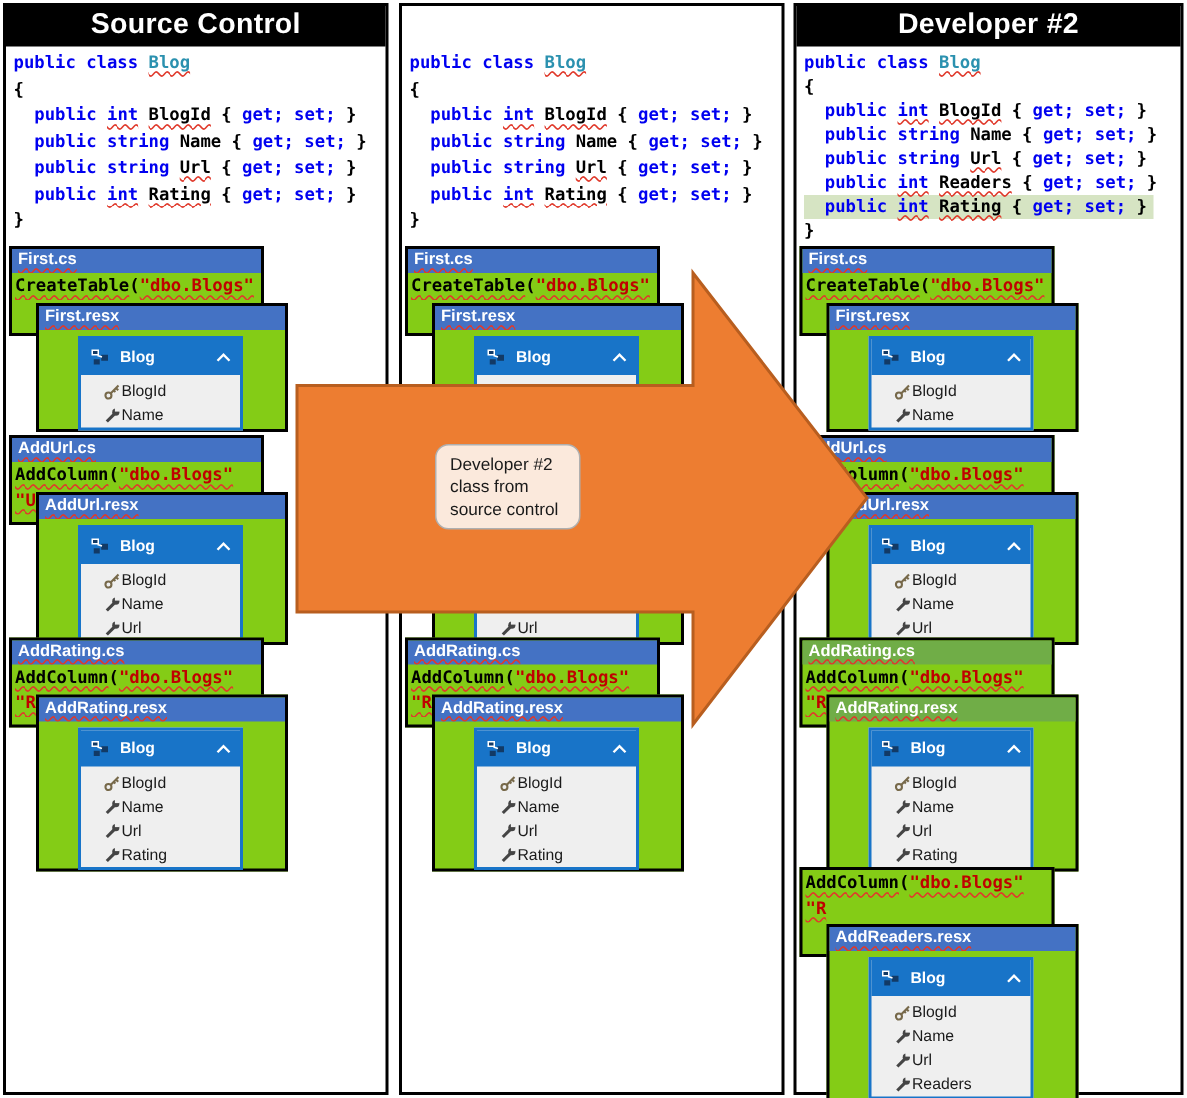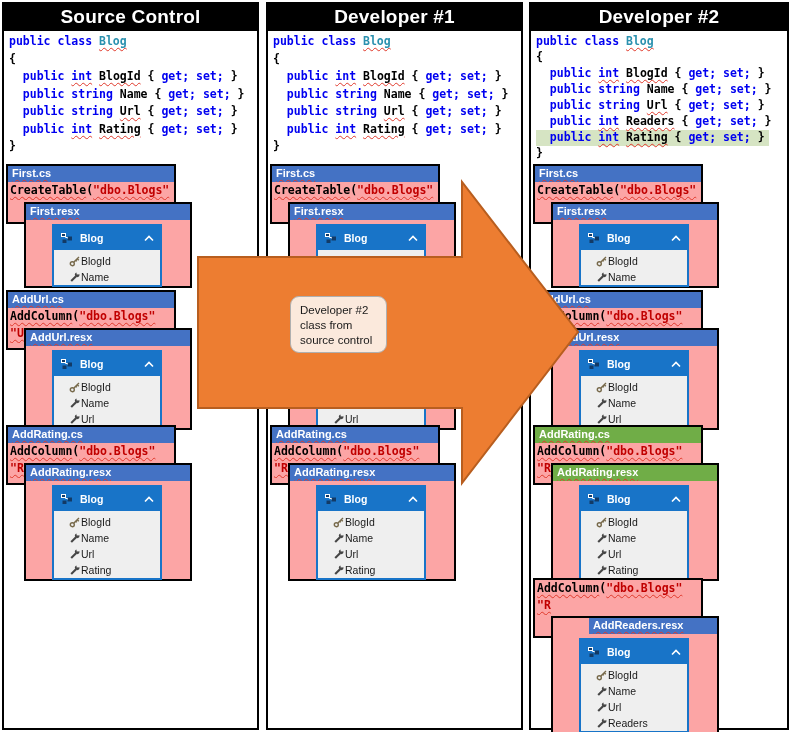--- a/index.html
+++ b/index.html
@@ -16,21 +16,21 @@
              font-size:11.5px;font-weight:bold;color:#000;}
   .code-line.hl{background:#D6E4C3;width:-moz-fit-content;width:fit-content;padding-right:4px;}
   .tk-kw{color:#0000F0;}
   .tk-ty{color:#2B91AF;}
   .tk-st{color:#C00000;}
   .tk-pl{color:#000;}
   .wavy{text-decoration-line:underline;text-decoration-style:wavy;
         text-decoration-color:#E0392B;text-decoration-thickness:1px;
         text-underline-offset:2px;}
 
-  .card{position:absolute;background:#fca5a5;border:2px solid #000;box-sizing:border-box;}
+  .card{position:absolute;background:#84cc16;border:2px solid #000;box-sizing:border-box;}
   .bar{height:16px;color:#fff;font-size:11px;font-weight:bold;
        padding:1px 0 0 4px;box-sizing:border-box;white-space:nowrap;overflow:hidden;}
   .card-body{padding:1px 0 0 2px;overflow:hidden;}
 
   .tw{position:absolute;border:2px solid #1874C8;background:#EFEFEF;box-sizing:border-box;}
   .tw-head{height:24px;background:#1874C8;display:flex;align-items:center;
            padding:0 6px;box-sizing:border-box;}
   .tw-name{color:#fff;font-size:10.5px;font-weight:bold;margin-left:7px;}
   .tw-chevron{margin-left:auto;display:flex;align-items:center;cursor:default;}
   .tw-row{height:16px;display:flex;align-items:center;padding-left:15px;
@@ -231,21 +231,20 @@
                   <path d="M2.2 10 L7 5.2" stroke="#454545" stroke-width="2.1"></path>
                 </svg>
               </span>
               <div class="tw-label">Rating</div>
             </div>
           </div>
         </div>
       </div>
     </div>
     <div class="panel" style="left: 266px; width: 257px;">
-      <div class="panel-header">Developer #1</div>
       <div class="codeblock">
         <div class="code-line" style="height: 17.5px;"><span class="tk-kw">public </span><span class="tk-kw">class </span><span class="tk-ty wavy">Blog</span></div>
         <div class="code-line" style="height: 17.5px;"><span class="tk-pl">{</span></div>
         <div class="code-line" style="height: 17.5px;"><span class="tk-pl">  </span><span class="tk-kw">public </span><span class="tk-kw wavy">int</span><span class="tk-pl"> </span><span class="tk-pl wavy">BlogId</span><span class="tk-pl"> { </span><span class="tk-kw">get;</span><span class="tk-pl"> </span><span class="tk-kw">set;</span><span class="tk-pl"> }</span></div>
         <div class="code-line" style="height: 17.5px;"><span class="tk-pl">  </span><span class="tk-kw">public </span><span class="tk-kw">string</span><span class="tk-pl"> Name { </span><span class="tk-kw">get;</span><span class="tk-pl"> </span><span class="tk-kw">set;</span><span class="tk-pl"> }</span></div>
         <div class="code-line" style="height: 17.5px;"><span class="tk-pl">  </span><span class="tk-kw">public </span><span class="tk-kw">string</span><span class="tk-pl"> </span><span class="tk-pl wavy">Url</span><span class="tk-pl"> { </span><span class="tk-kw">get;</span><span class="tk-pl"> </span><span class="tk-kw">set;</span><span class="tk-pl"> }</span></div>
         <div class="code-line" style="height: 17.5px;"><span class="tk-pl">  </span><span class="tk-kw">public </span><span class="tk-kw wavy">int</span><span class="tk-pl"> </span><span class="tk-pl wavy">Rating</span><span class="tk-pl"> { </span><span class="tk-kw">get;</span><span class="tk-pl"> </span><span class="tk-kw">set;</span><span class="tk-pl"> }</span></div>
         <div class="code-line" style="height: 17.5px;"><span class="tk-pl">}</span></div>
       </div>
       <div class="card" style="left: 2px; top: 160px; width: 170px; height: 60px;">
@@ -619,21 +618,21 @@
           </div>
         </div>
       </div>
       <div class="card" style="left: 2px; top: 574px; width: 170px; height: 60px;">
         <div class="card-body">
           <div class="code-line" style="height: 17px;"><span class="tk-pl wavy">AddColumn</span><span class="tk-pl">(</span><span class="tk-st wavy">"dbo.Blogs"</span></div>
           <div class="code-line" style="height: 17px;"><span class="tk-st wavy">"R</span></div>
         </div>
       </div>
       <div class="card" style="left: 20px; top: 612px; width: 168px; height: 118px;">
-        <div class="bar wavy" style="background: rgb(68, 114, 196); margin-left: 36px;">AddReaders.resx</div>
+        <div class="bar wavy" style="background: rgb(68, 114, 196);">AddReaders.resx</div>
         <div class="tw" style="left: 26px; top: 20px; width: 110px;">
           <div class="tw-head">
             <span style="display: flex; align-items: center;">
               <svg width="13" height="12" viewBox="0 0 13 12">
                 <rect x="1" y="1" width="5" height="4" fill="#ffffff"></rect>
                 <rect x="2" y="2" width="3" height="2" fill="#123a66"></rect>
                 <rect x="7.5" y="4.5" width="4.5" height="4" fill="#123a66"></rect>
                 <rect x="2.5" y="7.5" width="4" height="3.5" fill="#123a66"></rect>
                 <path d="M5 5 L8 6" stroke="#ffffff" stroke-width="1"></path>
               </svg>

